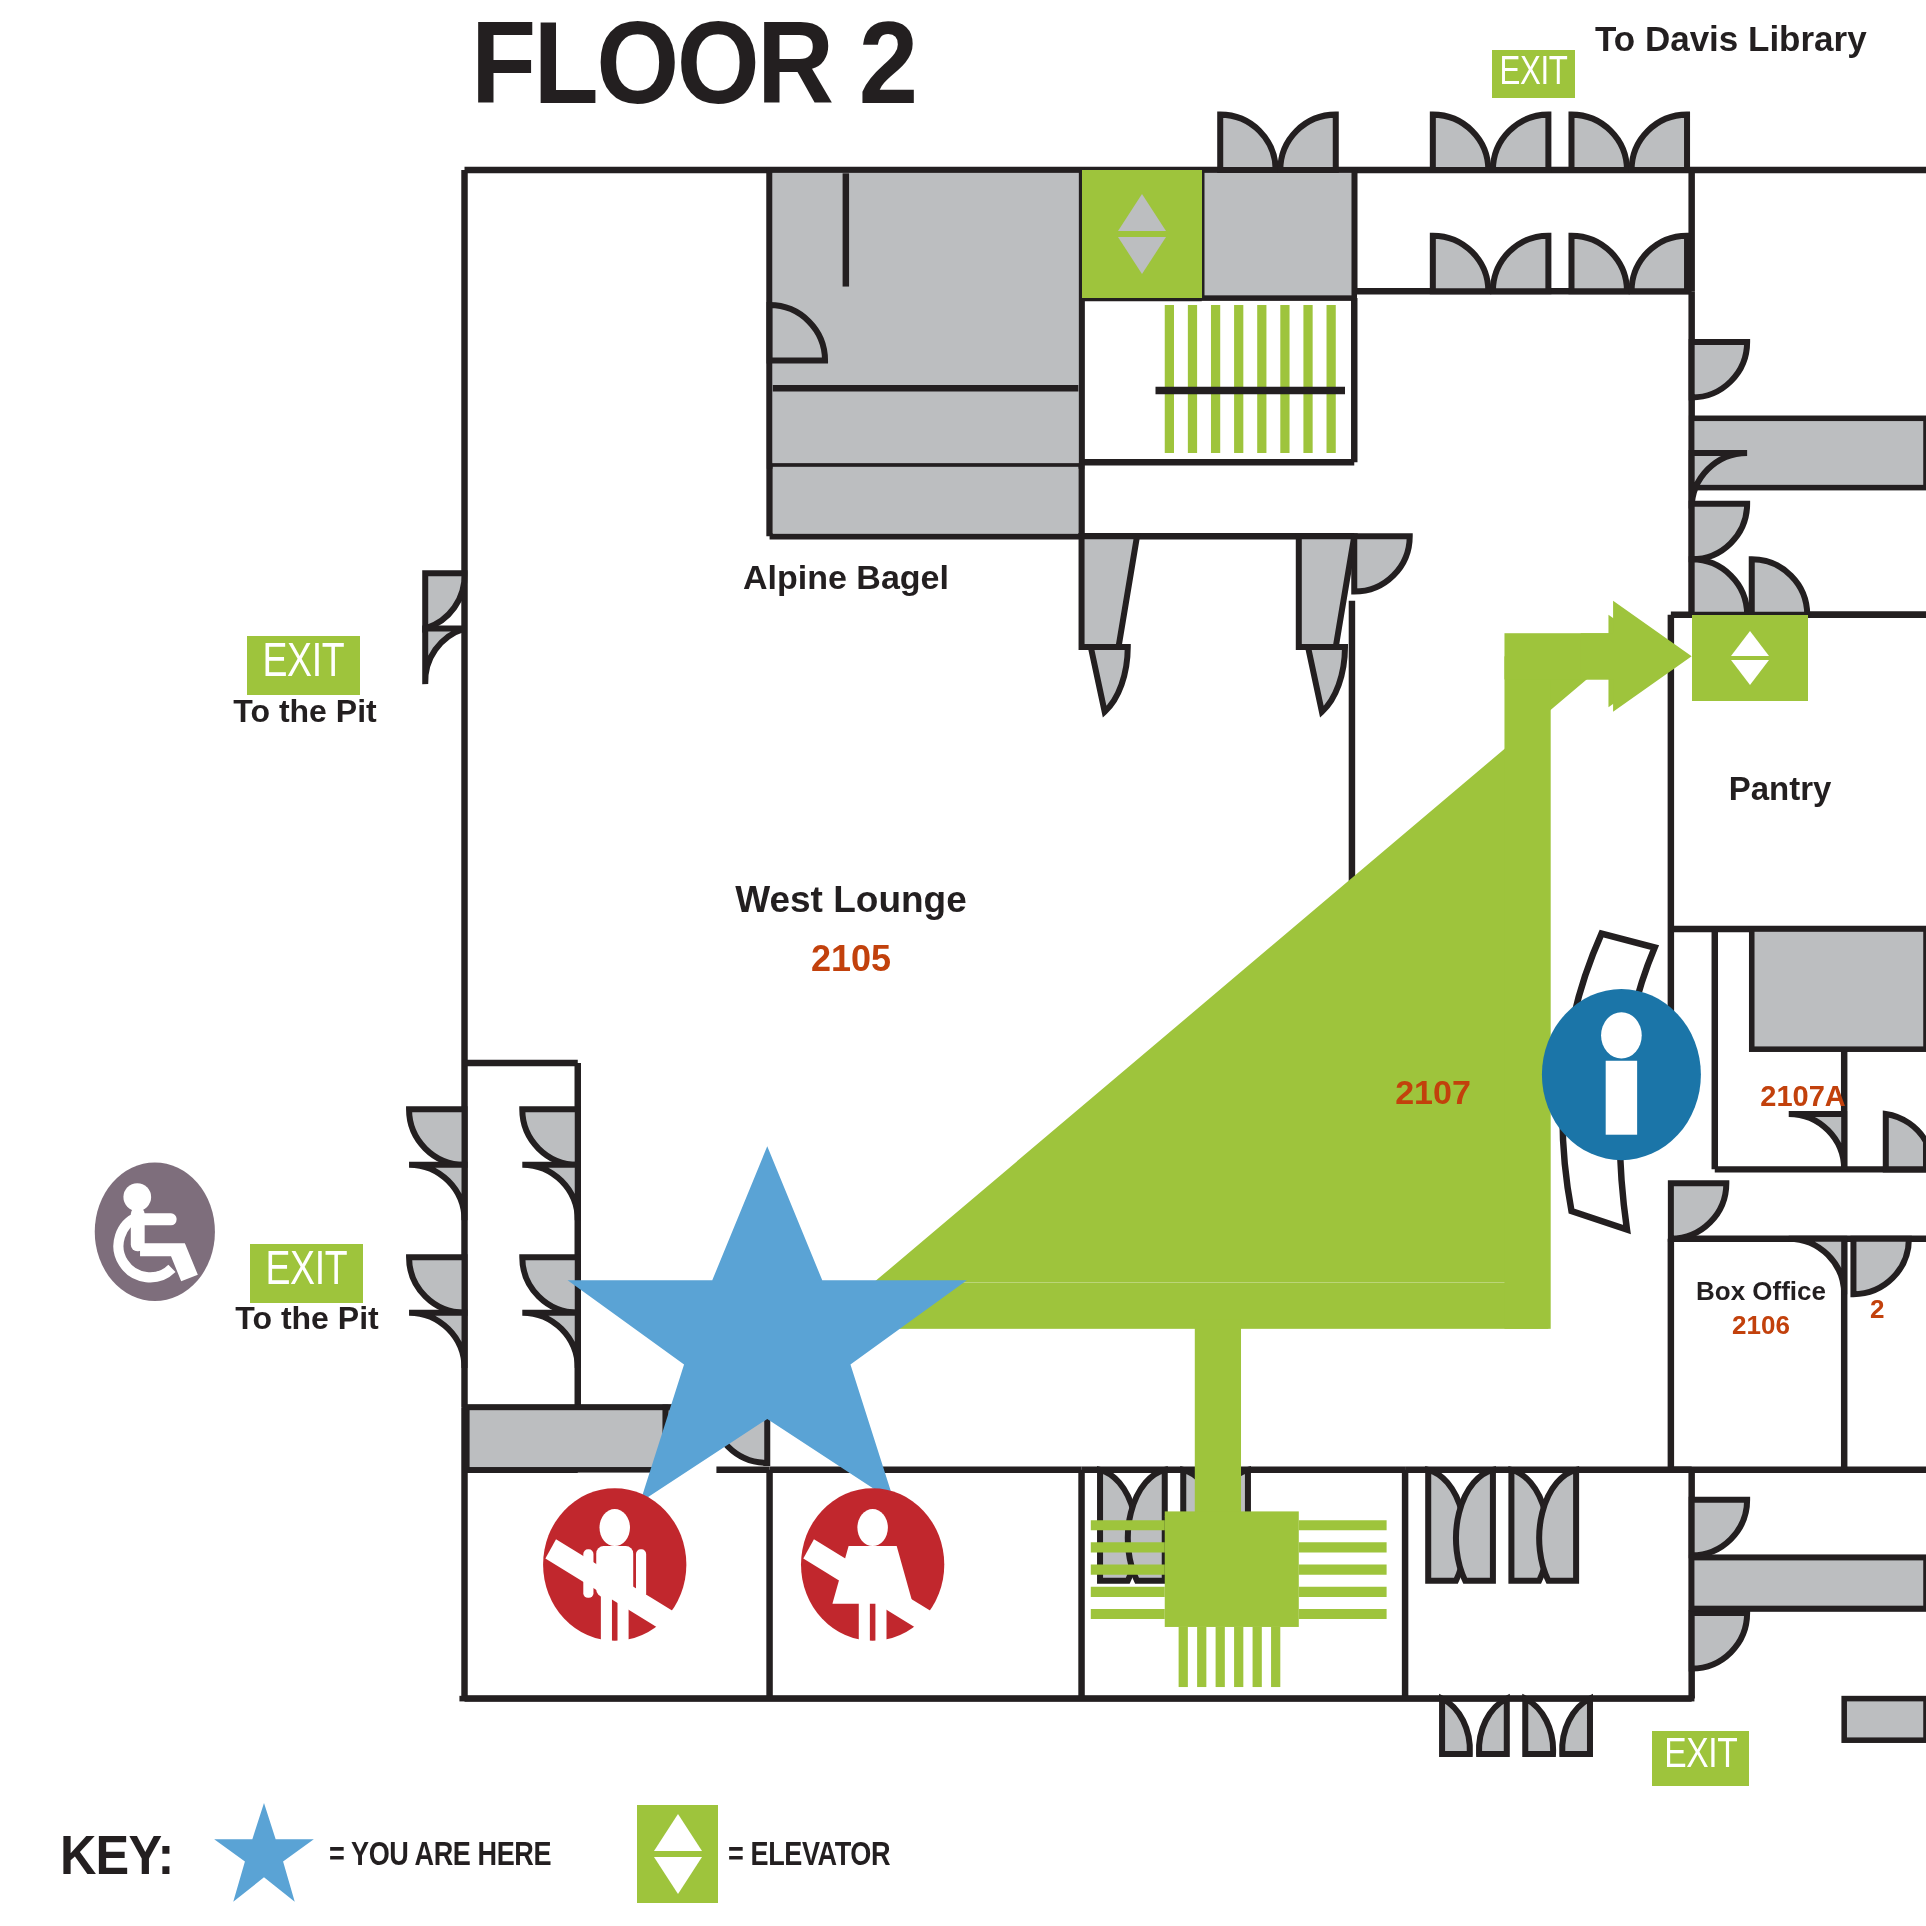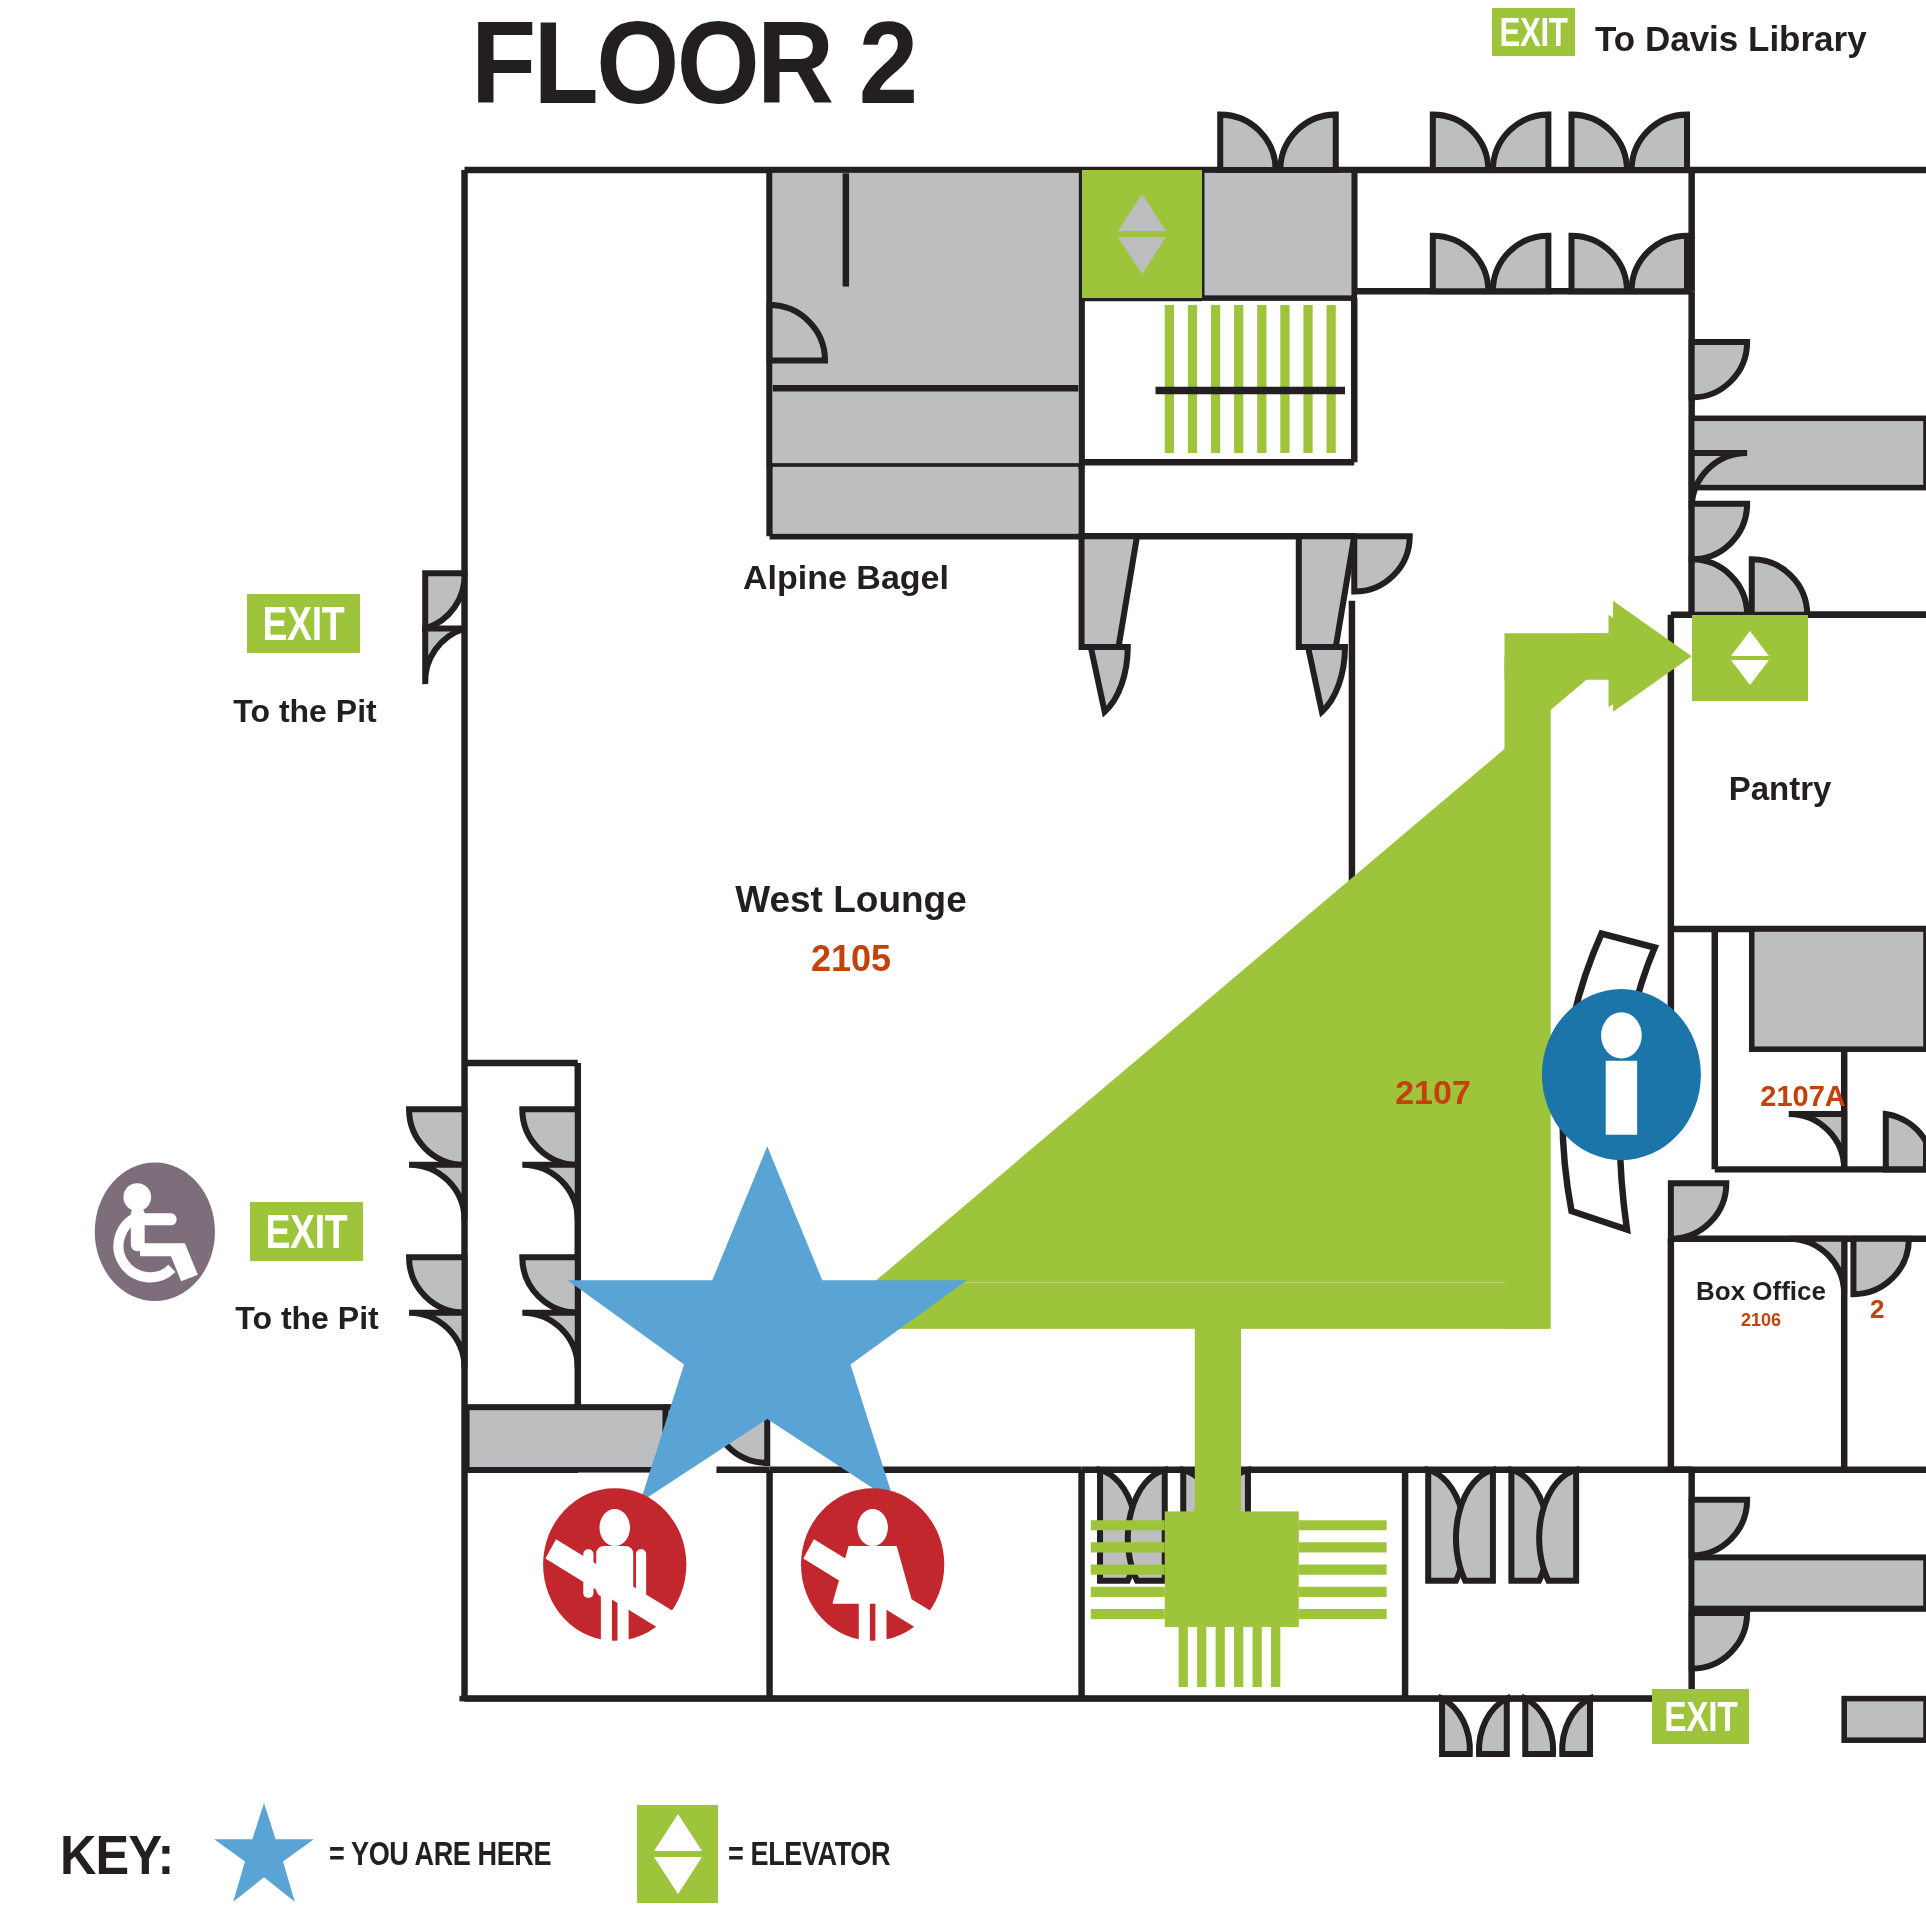--- a/index.html
+++ b/index.html
@@ -18,23 +18,24 @@
     left:471px;top:4.6px;width:693px;
     font-weight:bold;font-size:116px;letter-spacing:-2.8px;
     line-height:1;color:#231f20;
     font-stretch:condensed;
     transform:scaleX(0.92);transform-origin:left top;
   }
 
   
   .exit-chip{
     background:#9EC43C;color:#ffffff;
-    display:flex;align-items:center;justify-content:center;
-    font-weight:bold;line-height:1;
+    display:flex;align-items:flex-start;justify-content:center;
+    font-weight:normal;line-height:1;
     letter-spacing:-0.5px;
+    margin-top:42px;
   }
   .exit-chip span{transform:scaleX(0.78);display:block;}
 
   
   .maplabel{
     font-weight:bold;color:#231f20;text-align:center;
     line-height:1.18;
   }
   .roomlabel{
     font-weight:normal;color:#c2410c;text-align:center;line-height:1.22;
@@ -363,21 +364,21 @@
   <div class="abs maplabel" style="left:689px;top:878px;width:324px;font-size:37px;">West Lounge</div>
   <div class="abs roomlabel" style="left:689px;top:937px;width:324px;font-size:36px;font-weight:bold;">2105</div>
 
   <div class="abs roomlabel" style="left:1336px;top:1072px;width:194px;font-size:34px;font-weight:bold;">2107</div>
 
   <div class="abs maplabel" style="left:1683px;top:770px;width:194px;font-size:33px;">Pantry</div>
 
   <div class="abs roomlabel" style="left:1729px;top:1079px;width:148px;font-size:29px;font-weight:bold;">2107A</div>
 
   <div class="abs maplabel" style="left:1673px;top:1276px;width:176px;font-size:26px;">Box Office</div>
-  <div class="abs roomlabel" style="left:1673px;top:1310px;width:176px;font-size:18px;font-weight:bold;">2106</div>
+  <div class="abs roomlabel" style="left:1673px;top:1310px;width:176px;font-size:26px;font-weight:bold;">2106</div>
 
   <div class="abs roomlabel" style="left:1870px;top:1294px;width:55px;font-size:26px;font-weight:bold;text-align:left;">2</div>
 
   <div class="abs" id="key-strip">
     <div id="key-title">KEY:</div>
 
     <div class="key-item" style="margin-left:25.4px;">
       <svg width="106" height="106" viewBox="0 0 100 100">
         <polygon fill="#5AA3D5" points="50,2 61,36 97,36 68,57 79,95 50,72 21,95 32,57 3,36 39,36"></polygon>
       </svg>

